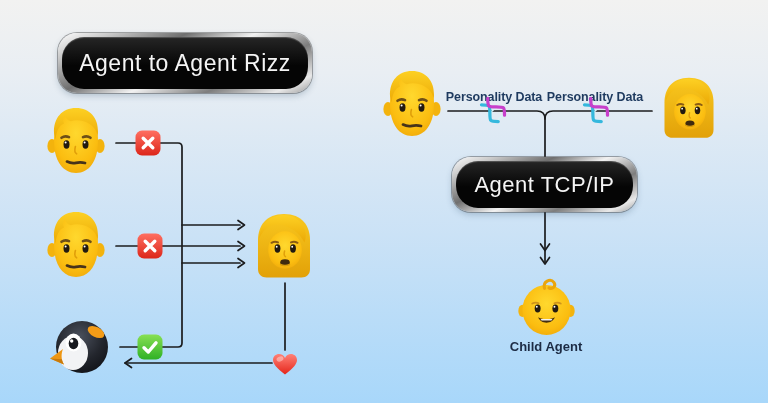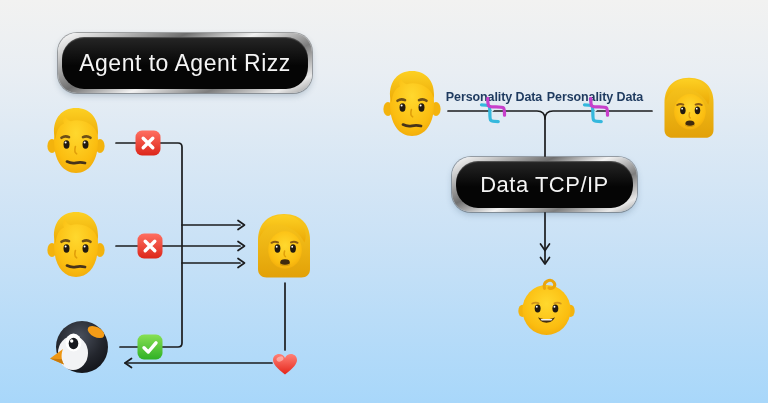--- a/index.html
+++ b/index.html
@@ -239,22 +239,23 @@
         <use href="#em-dna"></use>
       </svg>
     </div>
   <div class="abs emoji" style="left:582px; top:94px; width:28px; height:32px;">
       <svg>
         <use href="#em-dna"></use>
       </svg>
     </div>
 
   <div class="pill-frame" style="left:452px; top:157px; width:185px; height:55px;">
-    <div class="pill-inner mid">Data TCP/IP</div>
+    <div class="pill-inner mid">Agent TCP/IP</div>
   </div>
 
   <div class="abs emoji" style="left:518px; top:277px; width:57px; height:60px;">
       <svg>
         <use href="#em-baby"></use>
       </svg>
     </div>
+  <div class="child-label" style="left:486px; top:339px; width:120px;">Child Agent</div>
 
 </div>
 
 </body></html>

